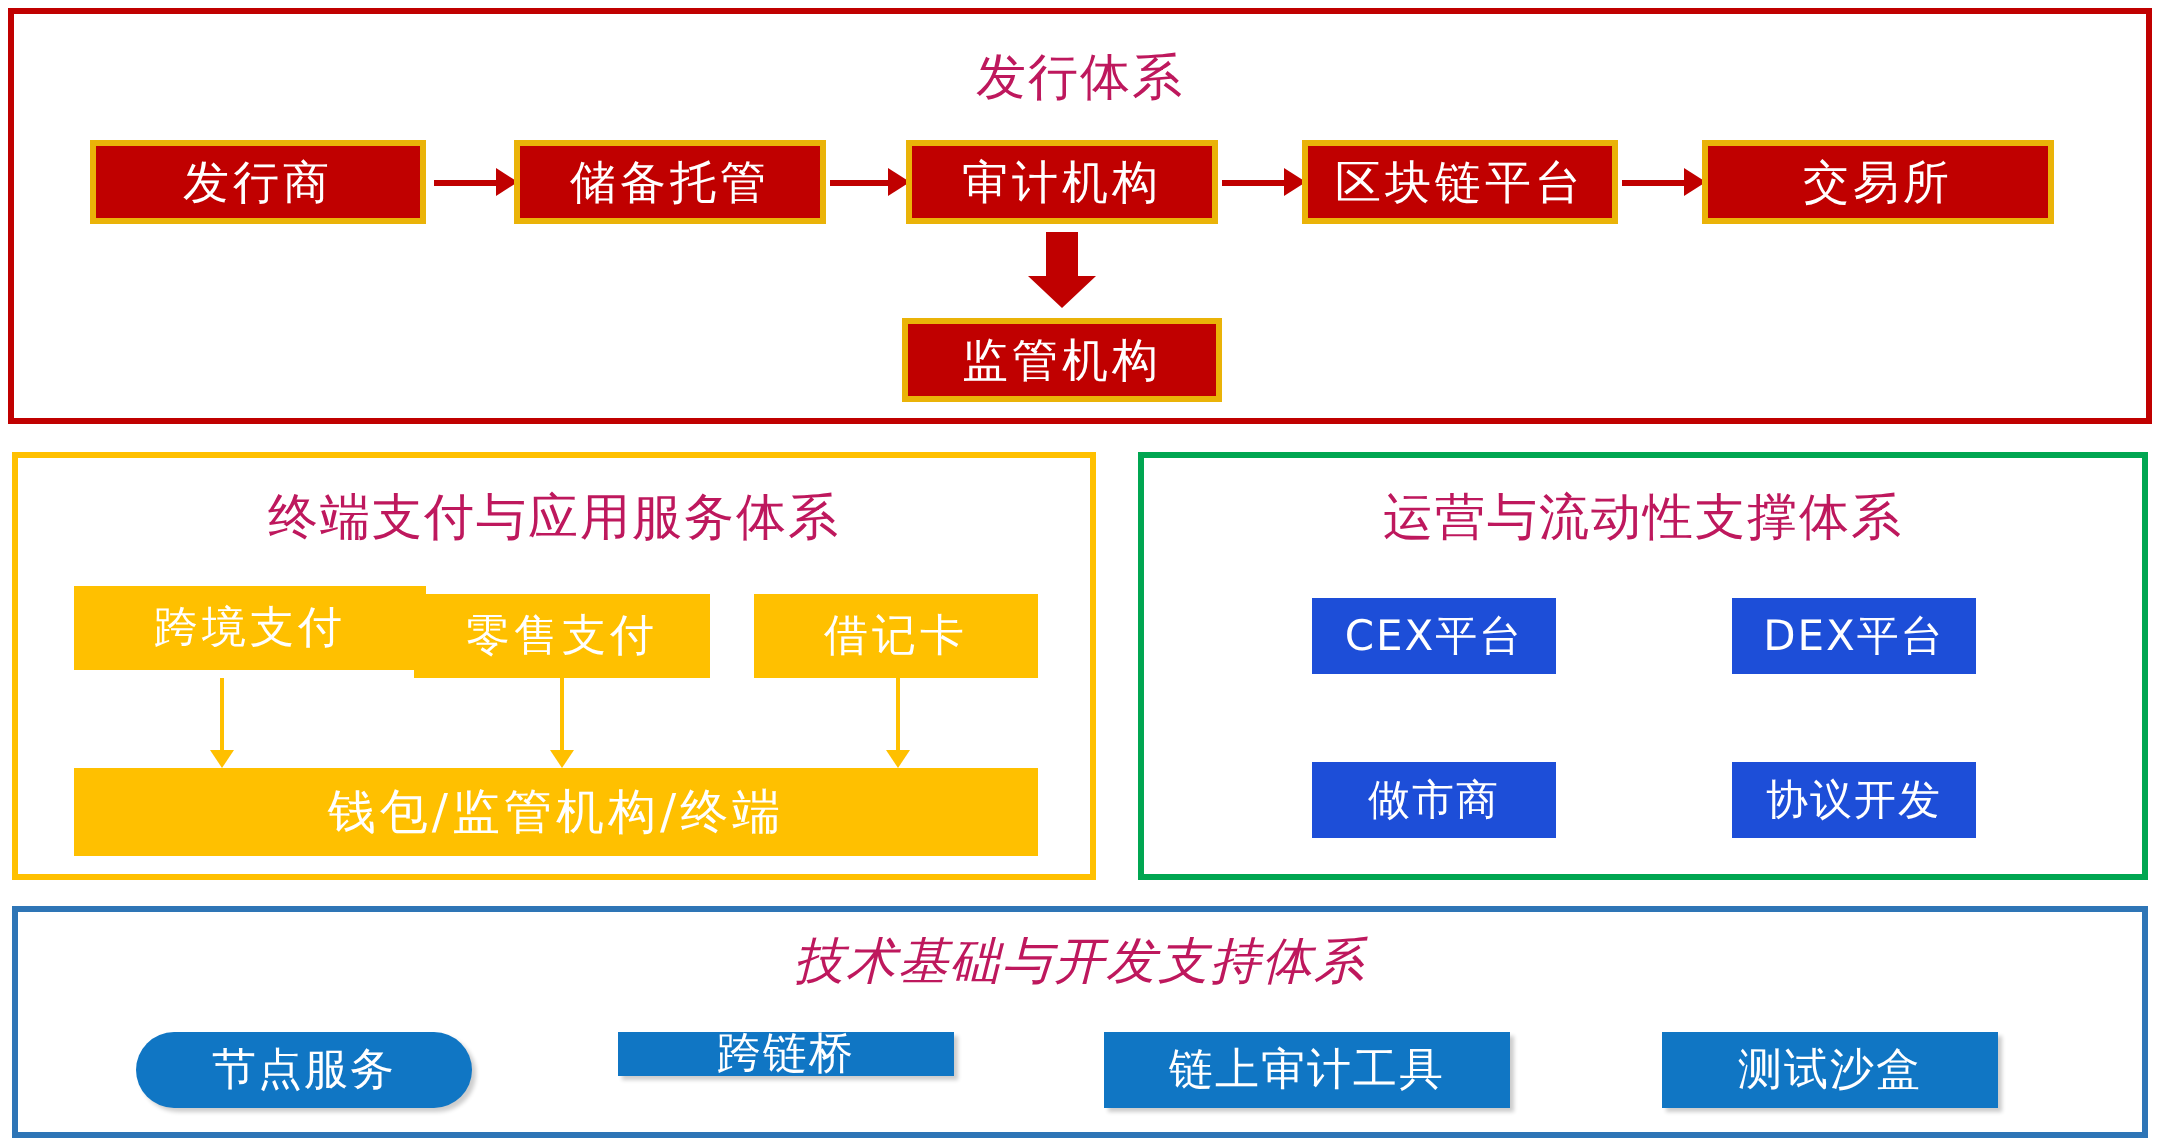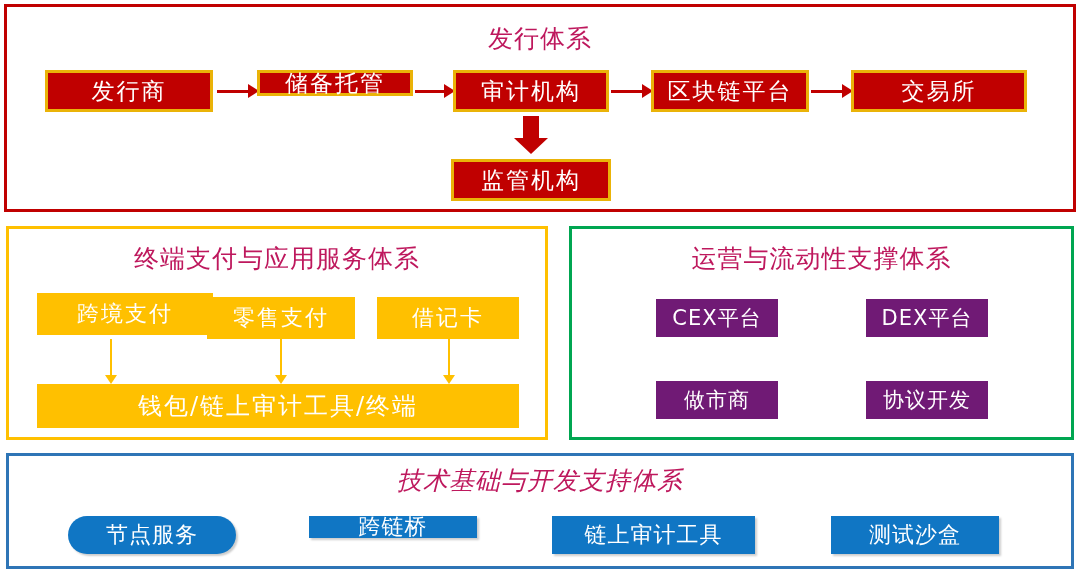--- a/index.html
+++ b/index.html
@@ -143,21 +143,21 @@
   
   #panel-ops {
     left: 569px; top: 226px;
     width: 505px; height: 214px;
     border: 3px solid #00A651;
   }
   #panel-ops .panel-title { top: 13px; }
 
   .node-green {
     position: absolute;
-    background: #701a75;
+    background: #1d4ed8;
     box-sizing: border-box;
     color: #ffffff;
     font-family: "DejaVu Sans", "Liberation Sans", sans-serif;
     font-size: 21px;
     display: flex;
     align-items: center;
     justify-content: center;
     letter-spacing: 1px;
     white-space: nowrap;
   }
@@ -193,21 +193,21 @@
   <div class="panel" id="panel-issuance">
     <div class="panel-title">发行体系</div>
 
     <div class="node-red" style="left:38px; top:63px; width:168px; height:42px;">发行商</div>
 
     <div class="arrow-h" style="left:210px; top:77px; width:42px;">
       <div class="shaft"></div>
       <div class="head"></div>
     </div>
 
-    <div class="node-red" style="left:250px; top:63px; width:156px; height:26px;">储备托管</div>
+    <div class="node-red" style="left:250px; top:63px; width:156px; height:42px;">储备托管</div>
 
     <div class="arrow-h" style="left:408px; top:77px; width:40px;">
       <div class="shaft"></div>
       <div class="head"></div>
     </div>
 
     <div class="node-red" style="left:446px; top:63px; width:156px; height:42px;">审计机构</div>
 
     <div class="arrow-h" style="left:604px; top:77px; width:42px;">
       <div class="shaft"></div>
@@ -244,21 +244,21 @@
     </div>
     <div class="arrow-thin-down" style="left:266px; top:110px;">
       <div class="stem" style="height:36px;"></div>
       <div class="tip"></div>
     </div>
     <div class="arrow-thin-down" style="left:434px; top:110px;">
       <div class="stem" style="height:36px;"></div>
       <div class="tip"></div>
     </div>
 
-    <div class="node-yellow wide" style="left:28px; top:155px; width:482px; height:44px;">钱包/链上审计工具/终端</div>
+    <div class="node-yellow wide" style="left:28px; top:155px; width:482px; height:44px;">钱包/监管机构/终端</div>
   </div>
 
   <div class="panel" id="panel-ops">
     <div class="panel-title">运营与流动性支撑体系</div>
 
     <div class="node-green" style="left:84px; top:70px; width:122px; height:38px;">CEX平台</div>
     <div class="node-green" style="left:294px; top:70px; width:122px; height:38px;">DEX平台</div>
     <div class="node-green" style="left:84px; top:152px; width:122px; height:38px;">做市商</div>
     <div class="node-green" style="left:294px; top:152px; width:122px; height:38px;">协议开发</div>
   </div>

